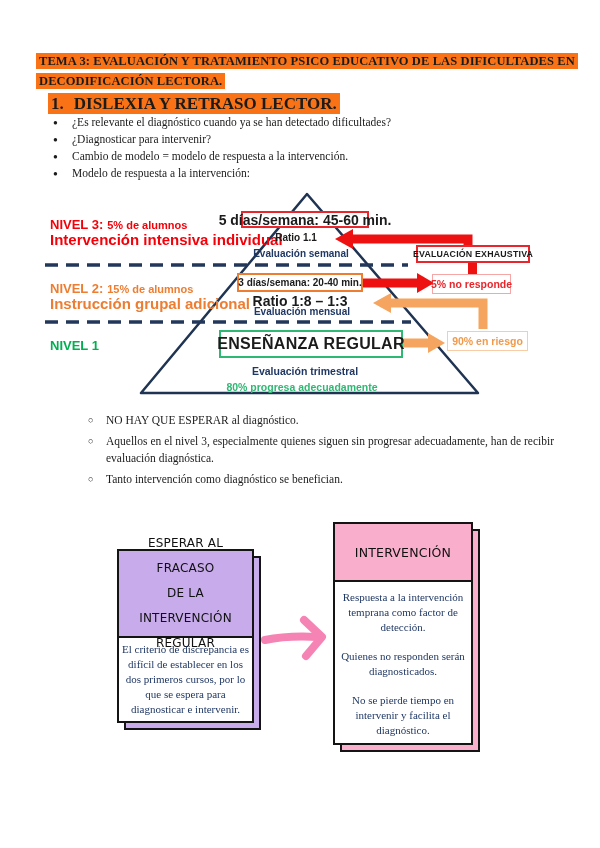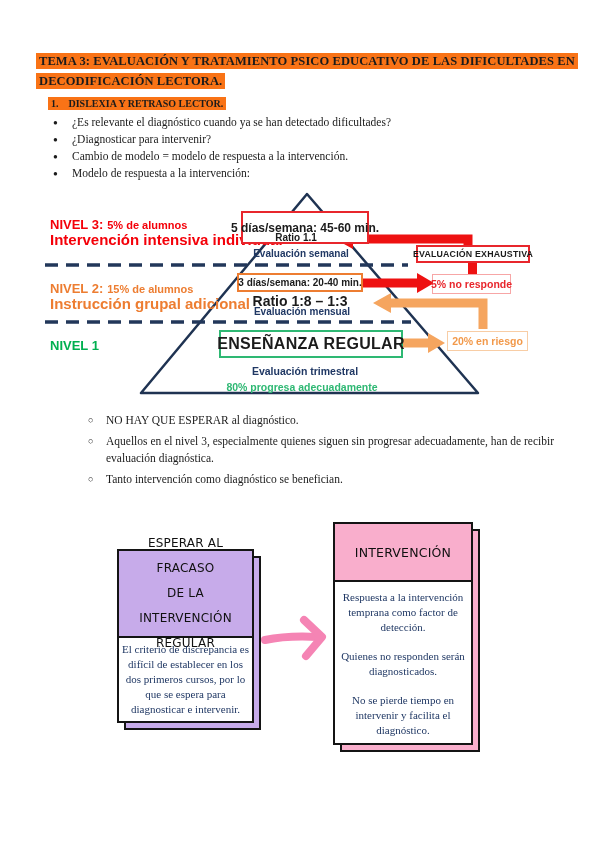--- a/index.html
+++ b/index.html
@@ -12,21 +12,21 @@
   .doc-title {
     position:absolute; top:52px; left:36px; width:540px;
     font-size:12.5px; font-weight:bold; line-height:19.5px; letter-spacing:0.1px;
   }
   .hl {
     background:#f97316; padding:1px 3px;
     -webkit-box-decoration-break:clone; box-decoration-break:clone;
   }
   .section-heading {
     position:absolute; top:95px; left:48px;
-    font-size:10px; font-weight:bold; line-height:18px;
+    font-size:17px; font-weight:bold; line-height:18px;
   }
   .section-heading .num { margin-right:10px; }
   
   ul.bullets { position:absolute; top:114px; left:52px; width:500px; list-style:none; }
   ul.bullets li {
     position:relative; padding-left:20px; font-size:11.5px; line-height:17px;
   }
   ul.bullets li::before { content:"●"; position:absolute; left:1px; top:0; font-size:8px; }
   ul.subbullets { position:absolute; top:412px; left:88px; width:484px; list-style:none; }
   ul.subbullets li {
@@ -41,21 +41,21 @@
   .lv3 { color:#F40009; }
   .lv2 { color:#ED7D31; }
   .lv1 { color:#00B050; }
   .lv-name { font-size:13px; }
   .lv-share { font-size:11px; margin-left:4px; }
   .lv-desc { font-size:15px; font-weight:bold; }
   .pbox {
     position:absolute; background:#ffffff; text-align:center; white-space:nowrap;
     display:flex; align-items:center; justify-content:center;
   }
-  .b5dias  { left:241px; top:26px;  width:128px; height:33px; border:2px solid #E8262C; font-size:12px; font-weight:600; }
+  .b5dias  { left:241px; top:26px;  width:128px; height:17px; border:2px solid #E8262C; font-size:14px; font-weight:600; }
   .b3dias  { left:237px; top:88px;  width:126px; height:19px; border:2px solid #ED7D31; font-size:10px; font-weight:600; }
   .bens    { left:219px; top:145px; width:184px; height:28px; border:2.5px solid #2EB873; font-size:16px; font-weight:600; letter-spacing:0.3px; }
   .bexh    { left:416px; top:60px;  width:114px; height:18px; border:2px solid #E8262C; font-size:8.8px; font-weight:700; letter-spacing:0.2px; }
   .bnores  { left:432px; top:89px;  width:79px;  height:20px; border:1.5px solid #F7A6A6; font-size:10.5px; font-weight:600; color:#E8262C; }
   .briesgo { left:447px; top:146px; width:81px;  height:20px; border:1.5px solid #F8CDA5; font-size:10.5px; font-weight:600; color:#F2994A; }
   .tcenter { text-align:center; transform:translateX(-50%); }
   .t-ratio3   { left:296px; top:47px;  font-size:10px; font-weight:600; }
   .t-evalsem  { left:301px; top:63px;  font-size:10px; font-weight:600; color:#203864; }
   .t-ratio2   { left:300px; top:108px; font-size:14px; font-weight:600; }
   .t-evalmen  { left:302px; top:121px; font-size:10px; font-weight:600; color:#203864; }
@@ -154,21 +154,21 @@
     <div class="dlabel tcenter t-evalsem">Evaluación semanal</div>
     <div class="pbox b3dias">3 días/semana: 20-40 min.</div>
     <div class="dlabel tcenter t-ratio2">Ratio 1:8 – 1:3</div>
     <div class="dlabel tcenter t-evalmen">Evaluación mensual</div>
     <div class="pbox bens">ENSEÑANZA REGULAR</div>
     <div class="dlabel tcenter t-evaltri">Evaluación trimestral</div>
     <div class="dlabel tcenter t-prog80">80% progresa adecuadamente</div>
 
     <div class="pbox bexh">EVALUACIÓN EXHAUSTIVA</div>
     <div class="pbox bnores">5% no responde</div>
-    <div class="pbox briesgo">20% en riesgo</div>
+    <div class="pbox briesgo">90% en riesgo</div>
   </div>
 
   <ul class="subbullets">
     <li>NO HAY QUE ESPERAR al diagnóstico.</li>
     <li>Aquellos en el nivel 3, especialmente quienes siguen sin progresar adecuadamente, han de recibir evaluación diagnóstica.</li>
     <li>Tanto intervención como diagnóstico se benefician.</li>
   </ul>
 
   <div class="cards">
 

